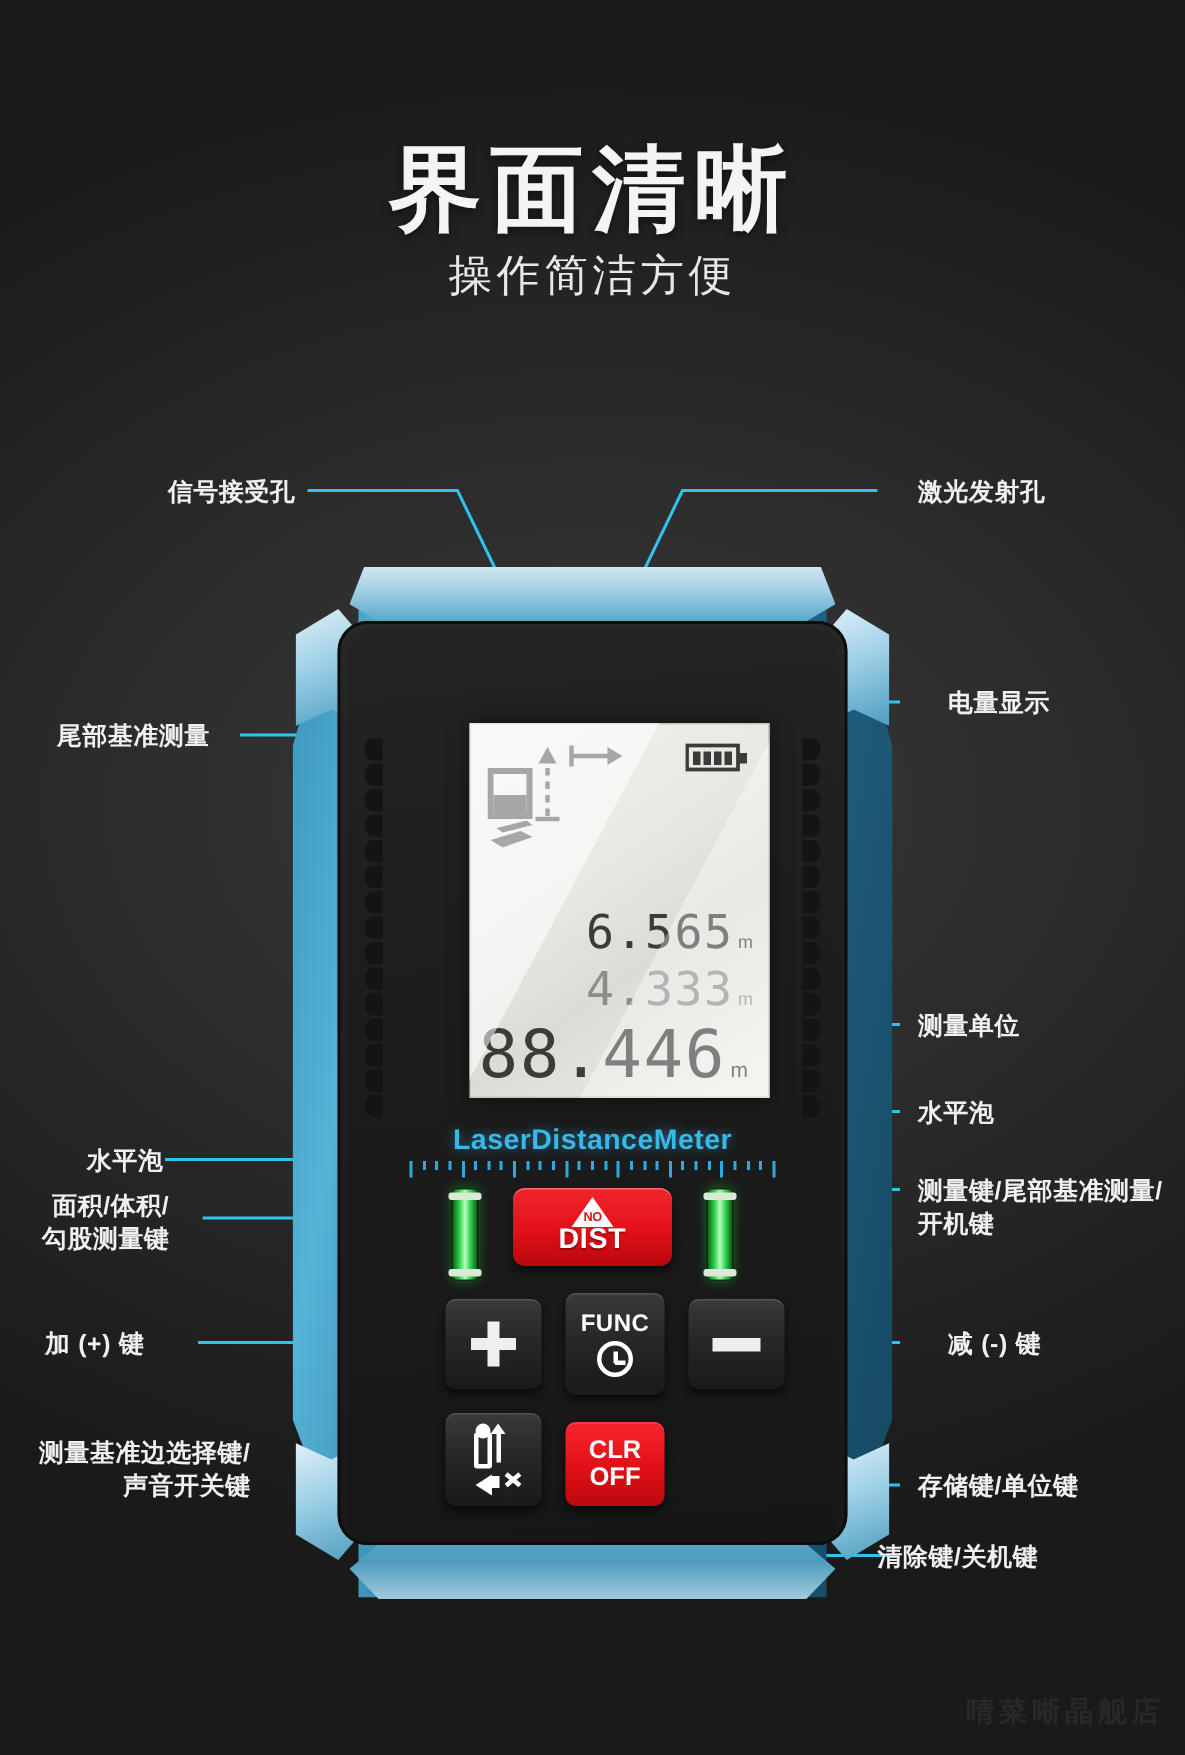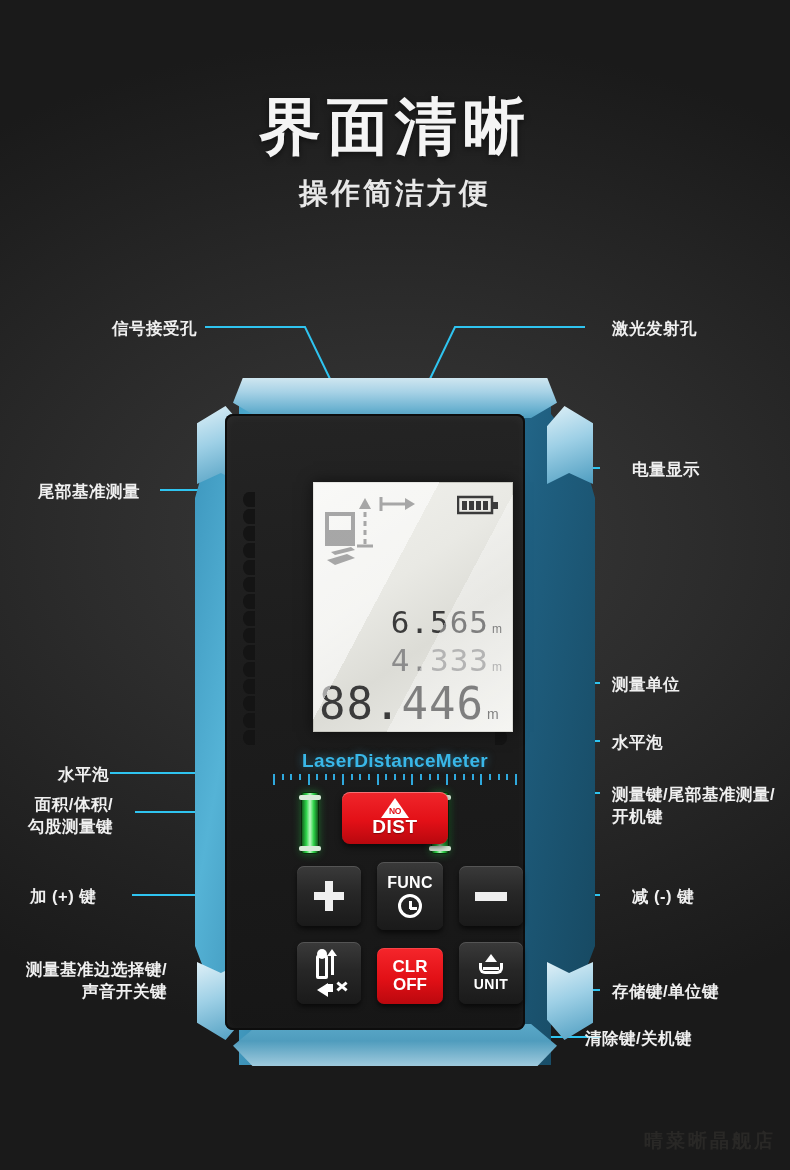--- a/index.html
+++ b/index.html
@@ -12,21 +12,21 @@
     color:#fff;
   }
 
   
   #header { position:absolute; top:96px; left:0; width:790px; text-align:center; }
   #headline {
     font-size:62px; font-weight:700; letter-spacing:6px; line-height:1;
     color:#f4f4f4; text-shadow:0 2px 6px rgba(0,0,0,.5);
   }
   #subhead {
-    margin-top:16px; font-size:29px; font-weight:700; letter-spacing:3px;
+    margin-top:6px; font-size:29px; font-weight:400; letter-spacing:3px;
     color:#e8e8e8;
   }
 
   
   .lbl { position:absolute; font-size:16.5px; font-weight:700; color:#f0f0f0;
          line-height:1.35; white-space:nowrap; letter-spacing:.5px; }
   .lbl.r { text-align:left; }
   .lbl.l { text-align:right; }
   .lbl .l2 { display:block; }
 
@@ -61,23 +61,23 @@
   
   .wing { position:absolute; width:46px; height:78px;
           background:linear-gradient(160deg,#dff0f7 0%, #9ed0e6 45%, #4e9dc0 100%); }
   .wing.tl { left:2px;  top:34px;  clip-path:polygon(0% 22%, 62% 0%, 100% 26%, 100% 100%, 52% 86%, 0% 100%); }
   .wing.tr { right:2px; top:34px;  clip-path:polygon(38% 0%, 100% 22%, 100% 100%, 48% 86%, 0% 100%, 0% 26%); }
   .wing.bl { left:2px;  top:590px; clip-path:polygon(0% 0%, 52% 14%, 100% 0%, 100% 74%, 62% 100%, 0% 78%); }
   .wing.br { right:2px; top:590px; clip-path:polygon(0% 0%, 48% 14%, 100% 0%, 100% 78%, 38% 100%, 0% 74%); }
 
   
   .body {
-    position:absolute; left:30px; top:42px; width:300px; height:616px;
+    position:absolute; left:30px; top:42px; width:340px; height:616px;
     background:linear-gradient(175deg,#242424 0%, #1d1d1d 40%, #161616 100%);
-    border-radius:8px;
+    border-radius:20px;
     box-shadow:inset 0 0 0 2px #0d0d0d, inset 0 2px 12px rgba(255,255,255,.05);
     padding-left:44px;
   }
   
   .grip { position:absolute; top:78px; width:12px; height:250px; }
   .grip i { display:block; width:12px; height:15px; margin-bottom:2px;
             background:#141414; border-radius:50% 0 0 50%; }
   .grip.right i { border-radius:0 50% 50% 0; }
   .grip.left  { left:18px; }
   .grip.right { right:18px; }
@@ -419,25 +419,17 @@
           <i class="x1"></i>
           <i class="x2"></i>
       </span>
     </div>
 
     <div class="key red k-clr">
       <span class="clr-t">CLR</span>
       <span class="clr-t">OFF</span>
     </div>
 
-    <div class="key k-unit">
-      <span class="unit-ic">
-        <i class="arw"></i>
-          <i class="b1"></i>
-          <i class="cup"></i>
-      </span>
-      <span class="unit-t">UNIT</span>
-    </div>
 
   </div>
 </div>
 
 <div id="watermark">晴菜晰晶舰店</div>
 
 </body></html>

